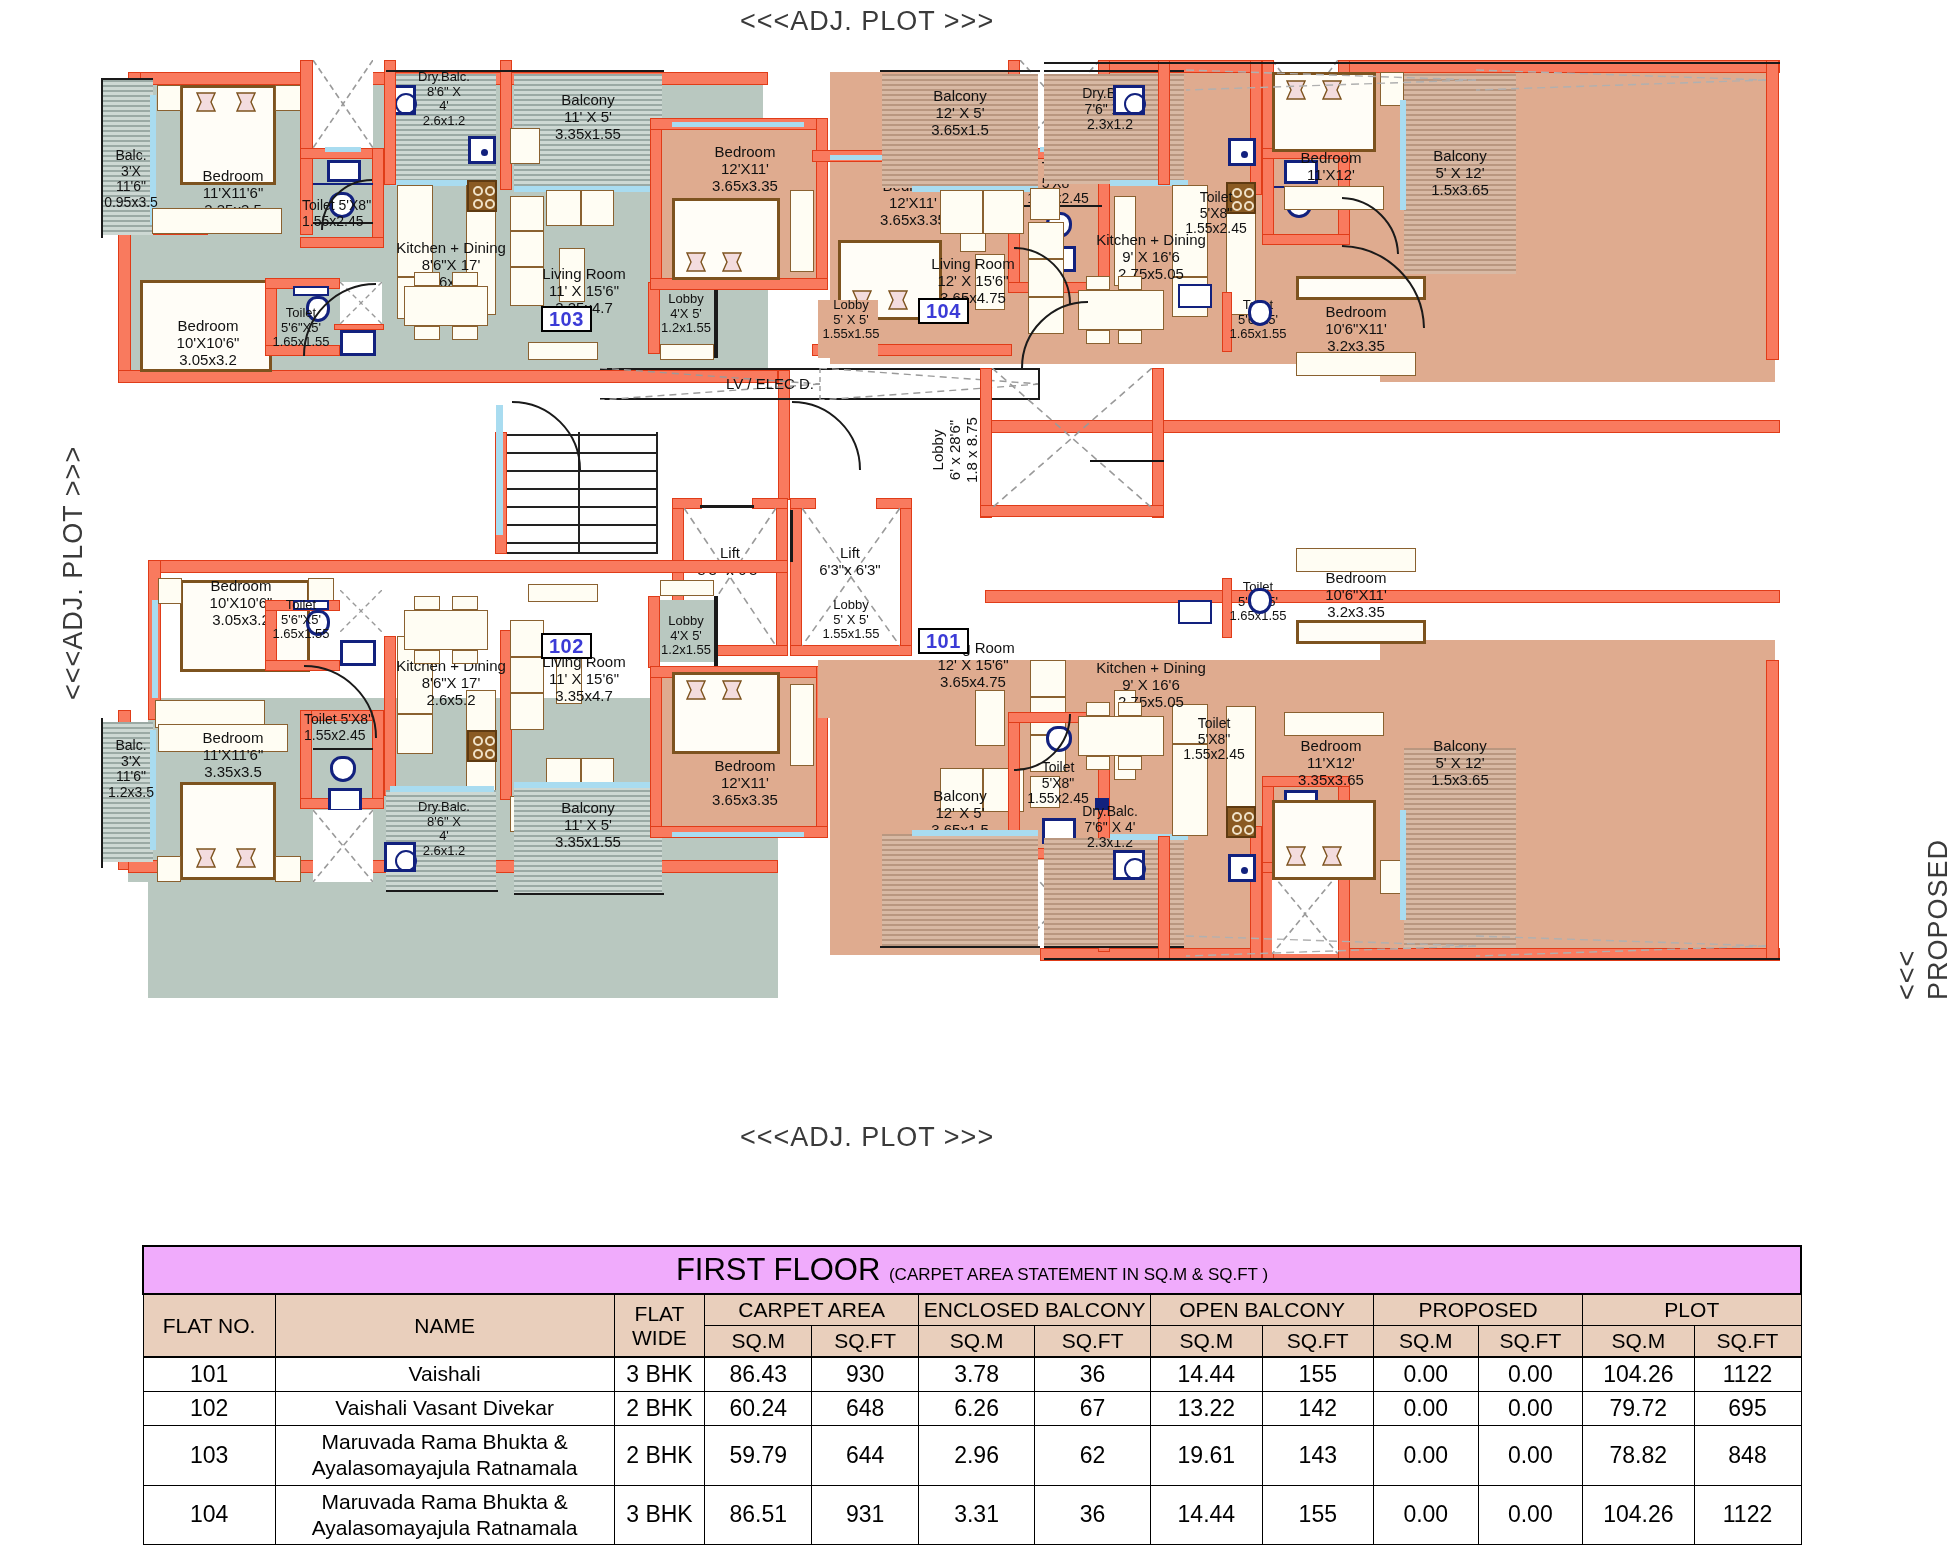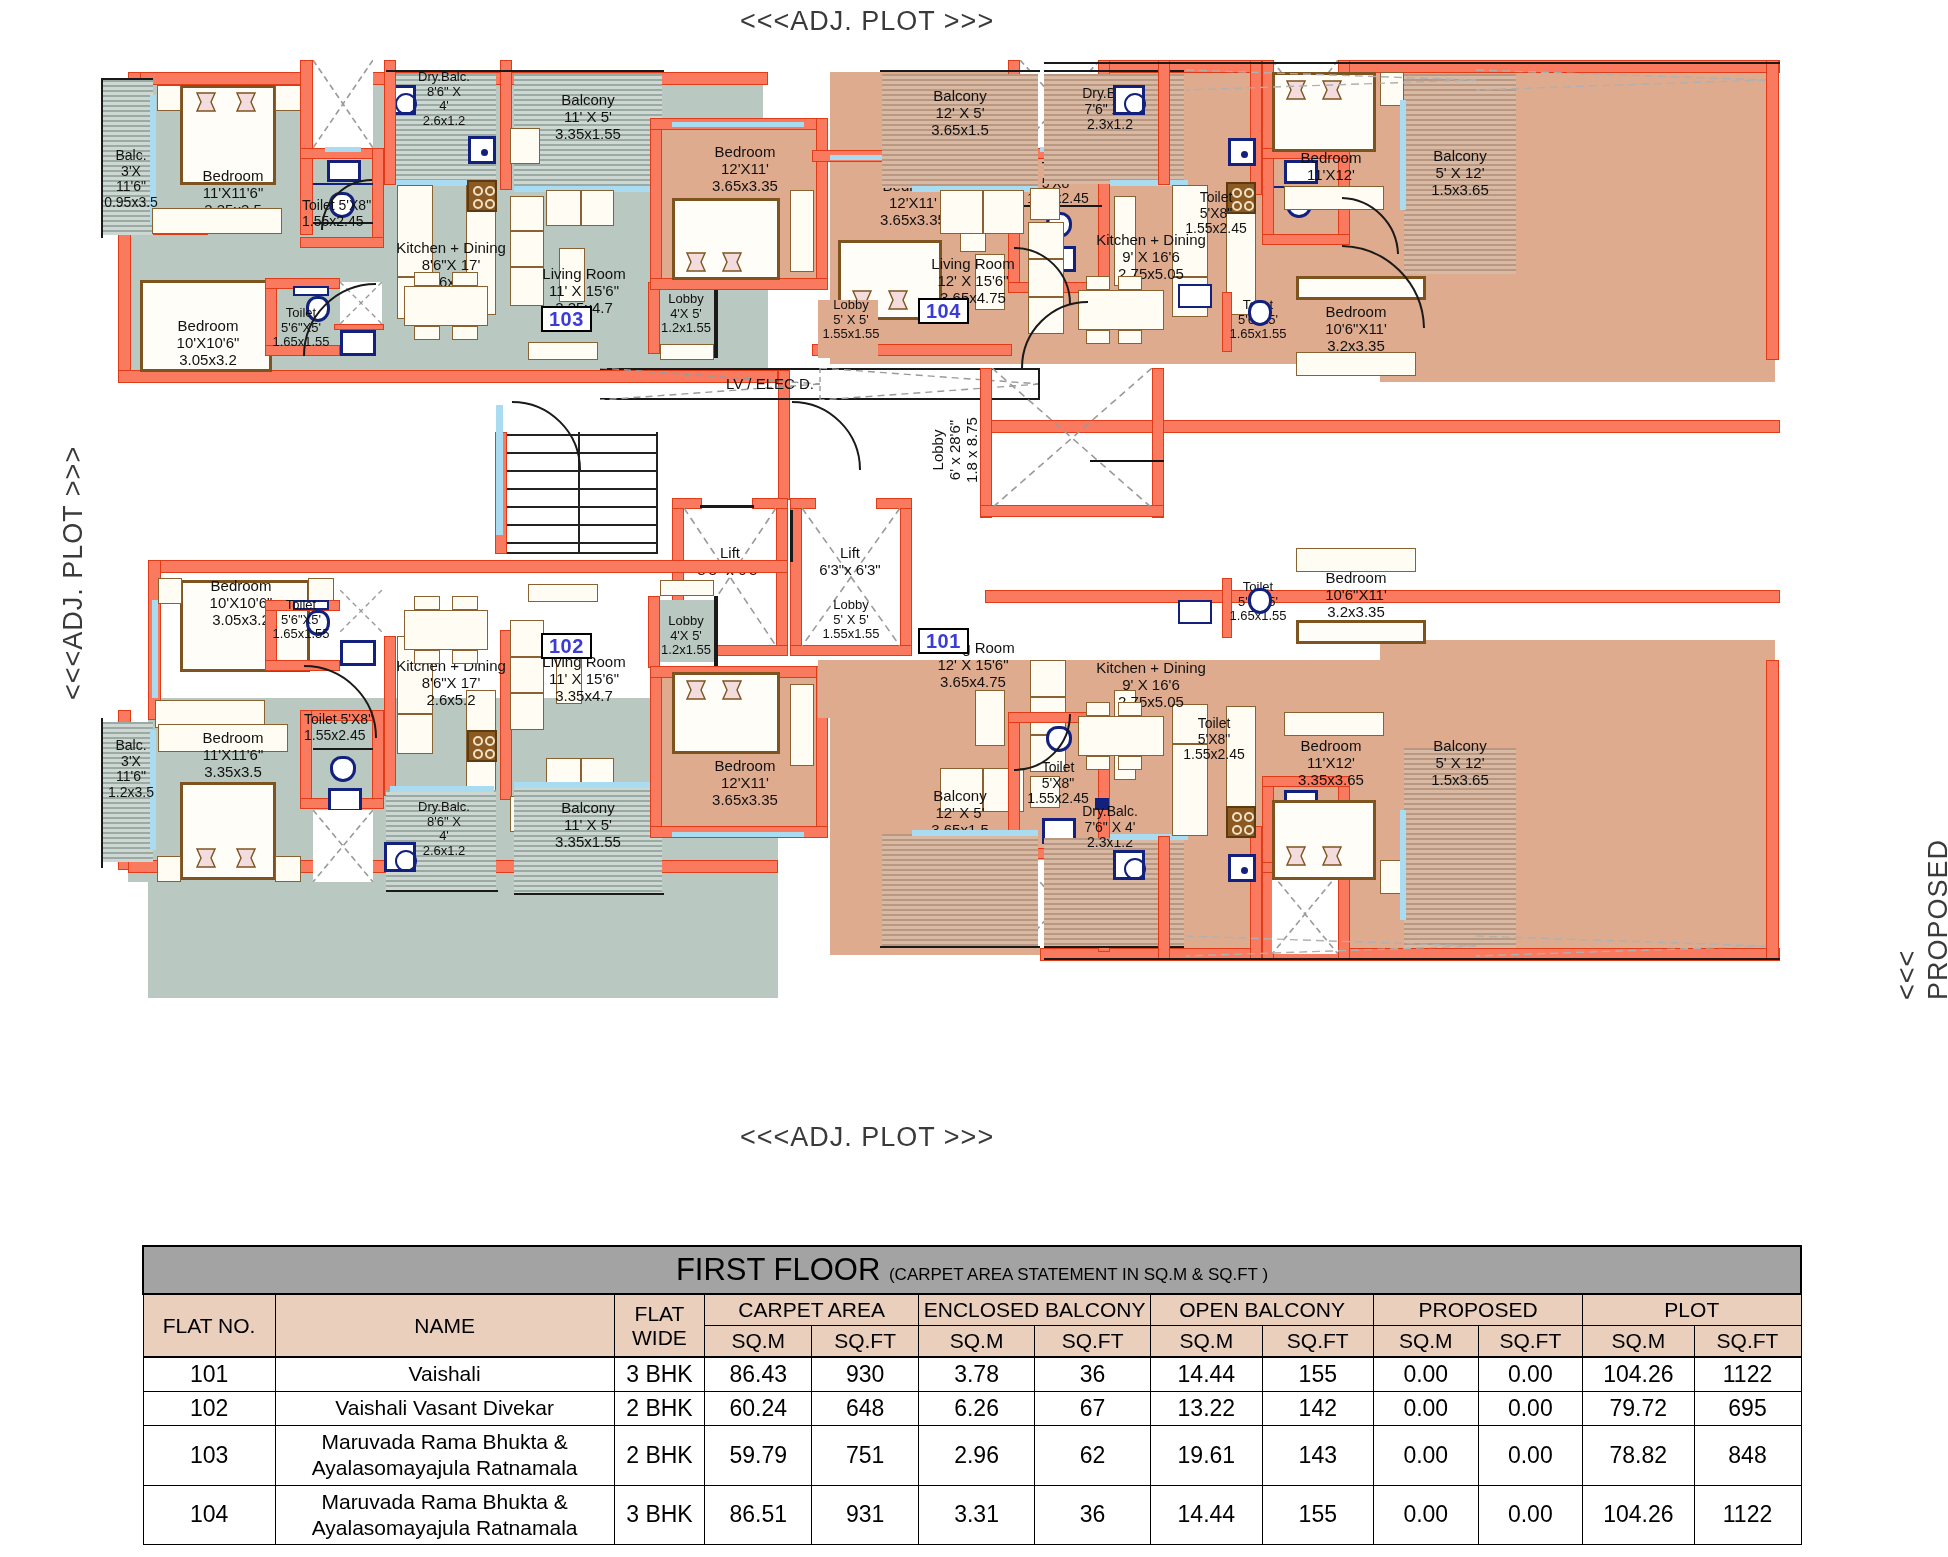--- a/index.html
+++ b/index.html
@@ -33,21 +33,21 @@
   .grayx{position:absolute;}
   .wc{position:absolute;background:#fff;border:3px solid #12217e;border-radius:46% 46% 52% 52%;box-sizing:border-box;}
 
   .flatnum{position:absolute;border:2.5px solid #000;background:#fff;color:#3b3bd6;
            font-size:20px;font-weight:700;padding:0 6px;line-height:22px;letter-spacing:.5px;}
 
   
   #areatable{position:absolute;left:142px;top:1245px;width:1660px;border-collapse:collapse;
              font-size:19px;color:#000;}
   #areatable td,#areatable th{border:1.6px solid #000;text-align:center;padding:3px 2px;font-weight:400;}
-  #areatable .ttl{background:#a3a3a3;font-size:31px;border:2.4px solid #000;padding:5px 0;}
+  #areatable .ttl{background:#f0abfc;font-size:31px;border:2.4px solid #000;padding:5px 0;}
   #areatable .ttl small{font-size:17px;}
   #areatable .hd{background:#e9cfbc;font-size:21px;}
   #areatable .num{font-size:23px;}
   #areatable .nm{font-size:21px;line-height:1.25;}
   #areatable .bold-top td{border-top:2.4px solid #000;}
 </style>
 </head>
 <body>
 
 <div class="edge" style="left:740px;top:6px;">&lt;&lt;&lt;ADJ. PLOT &gt;&gt;&gt;</div>
@@ -846,21 +846,21 @@
     <td class="num">0.00</td>
     <td class="num">79.72</td>
     <td class="num">695</td>
   </tr>
   <tr>
     <td class="num">103</td>
     <td class="nm" style="white-space:pre-line;">Maruvada Rama Bhukta &amp;
 Ayalasomayajula Ratnamala</td>
     <td class="num">2 BHK</td>
     <td class="num">59.79</td>
-    <td class="num">751</td>
+    <td class="num">644</td>
     <td class="num">2.96</td>
     <td class="num">62</td>
     <td class="num">19.61</td>
     <td class="num">143</td>
     <td class="num">0.00</td>
     <td class="num">0.00</td>
     <td class="num">78.82</td>
     <td class="num">848</td>
   </tr>
   <tr>

